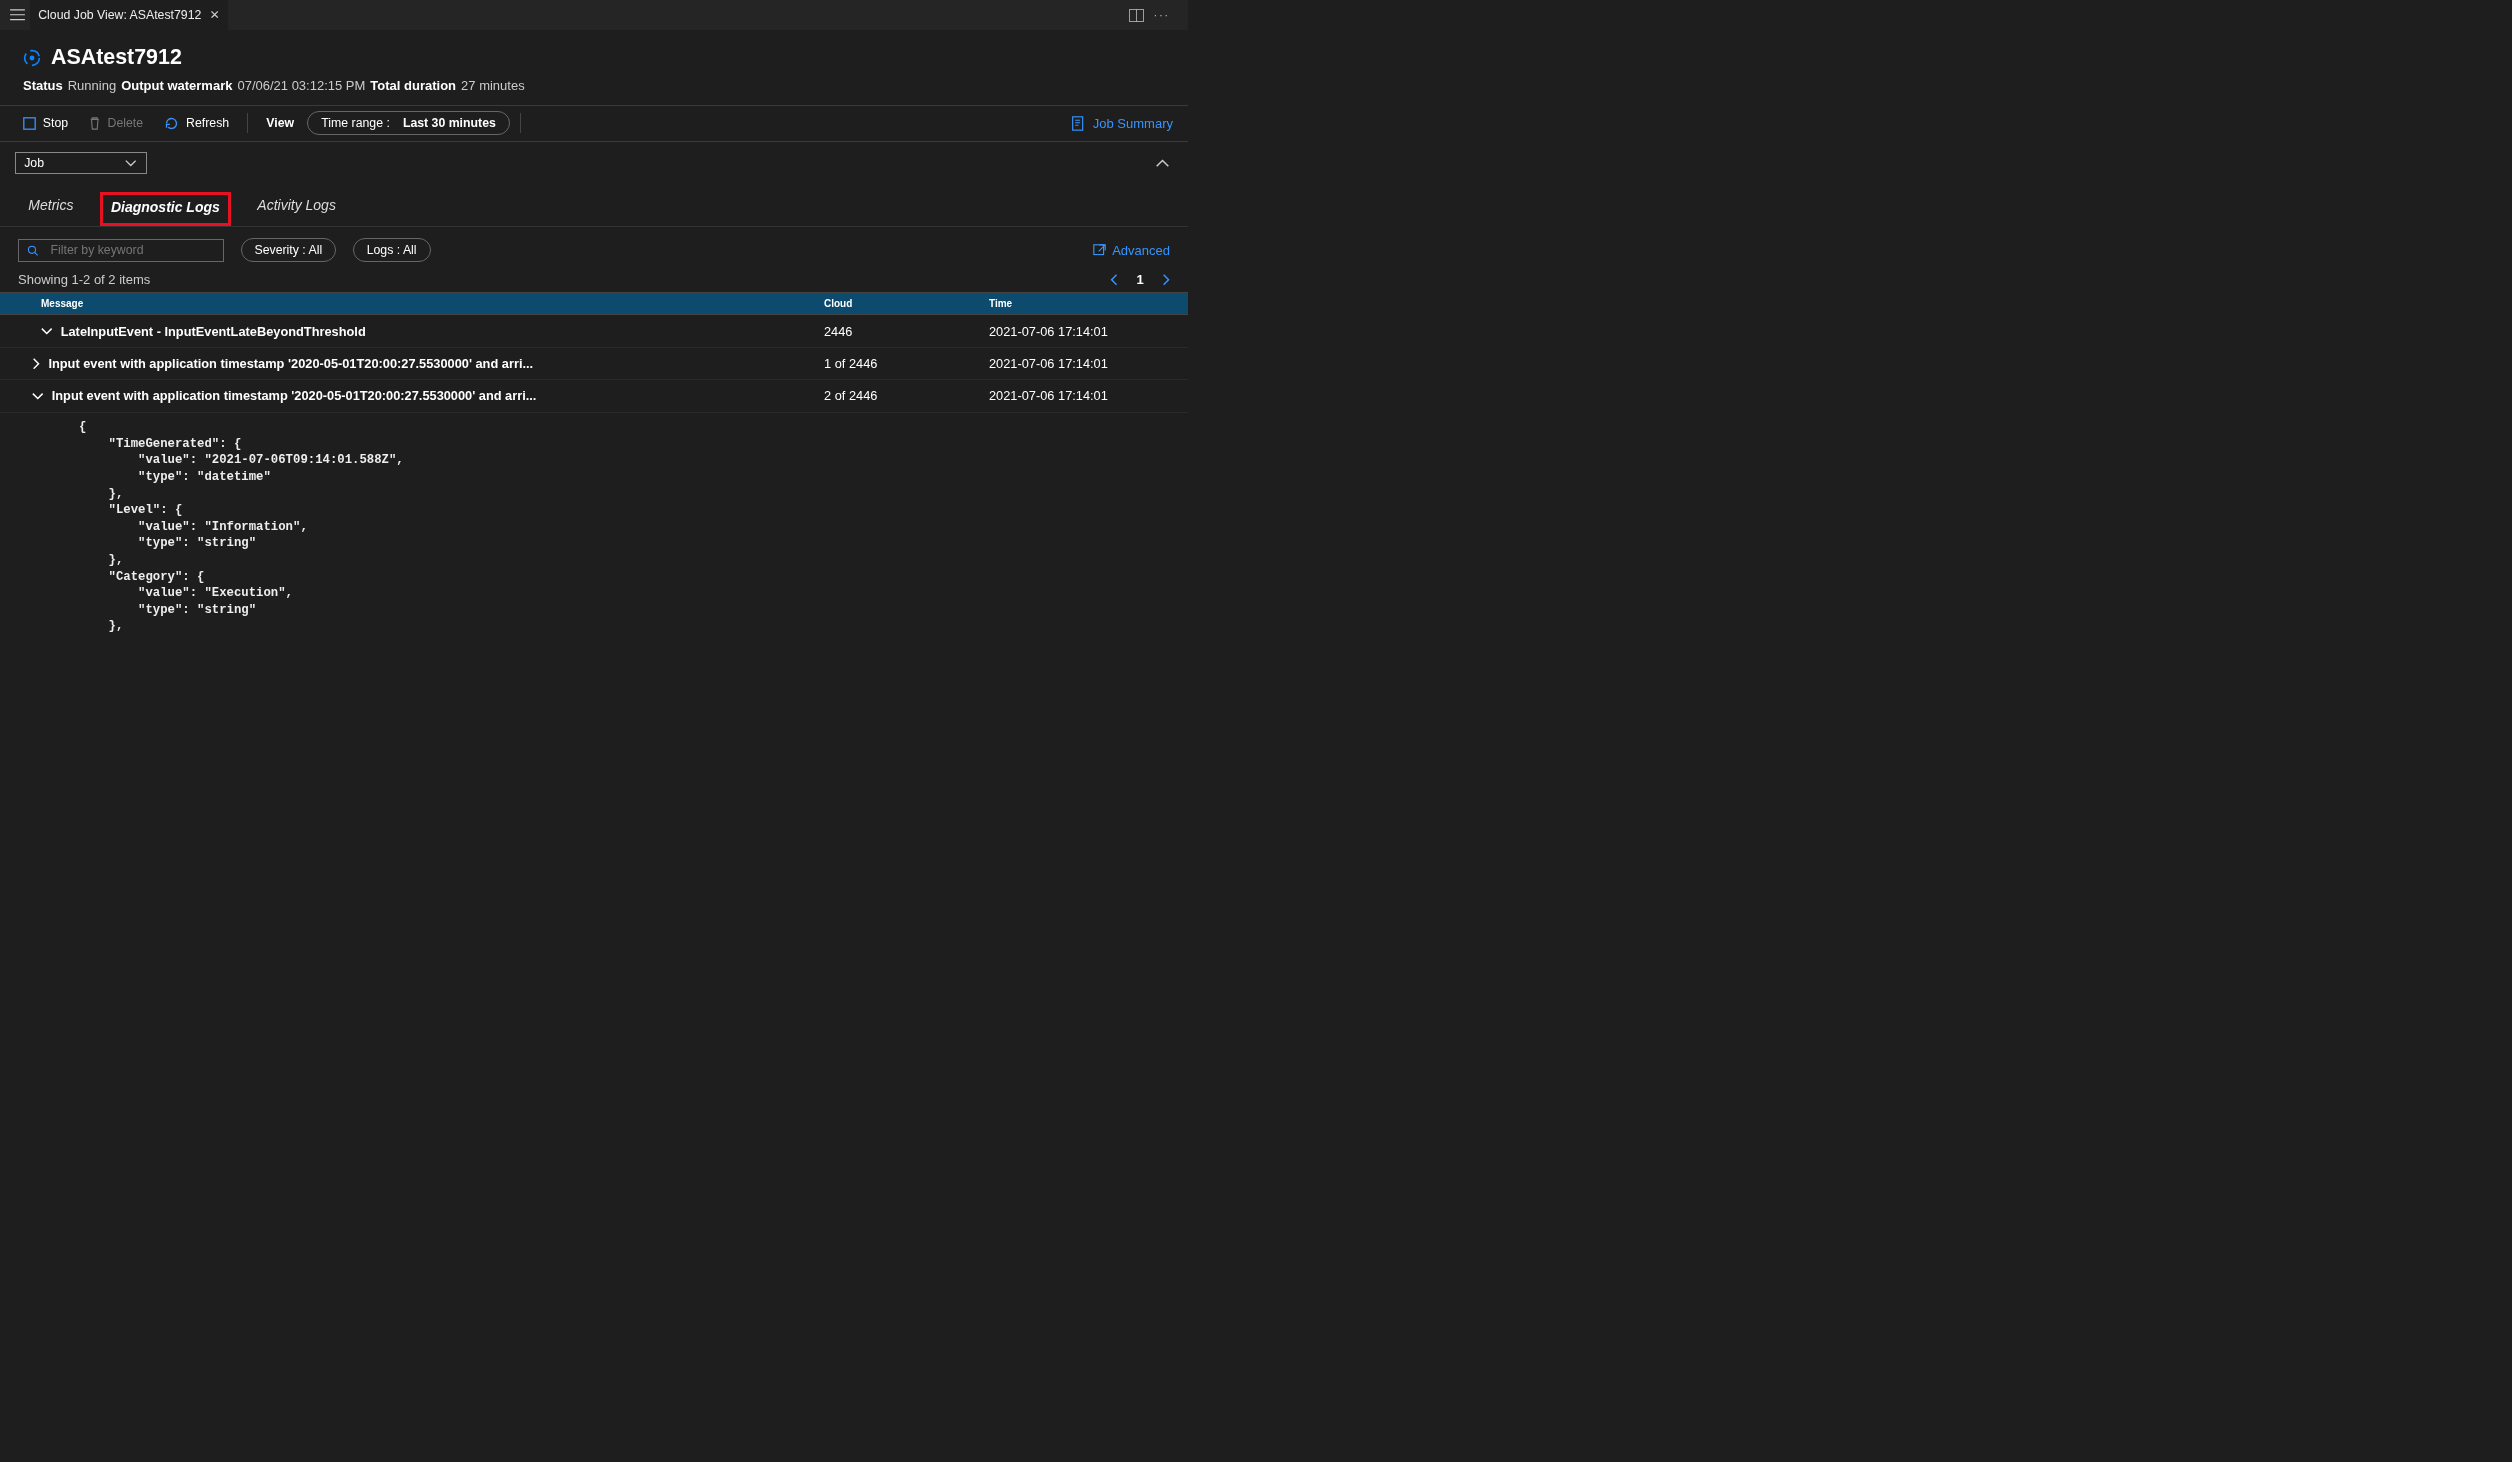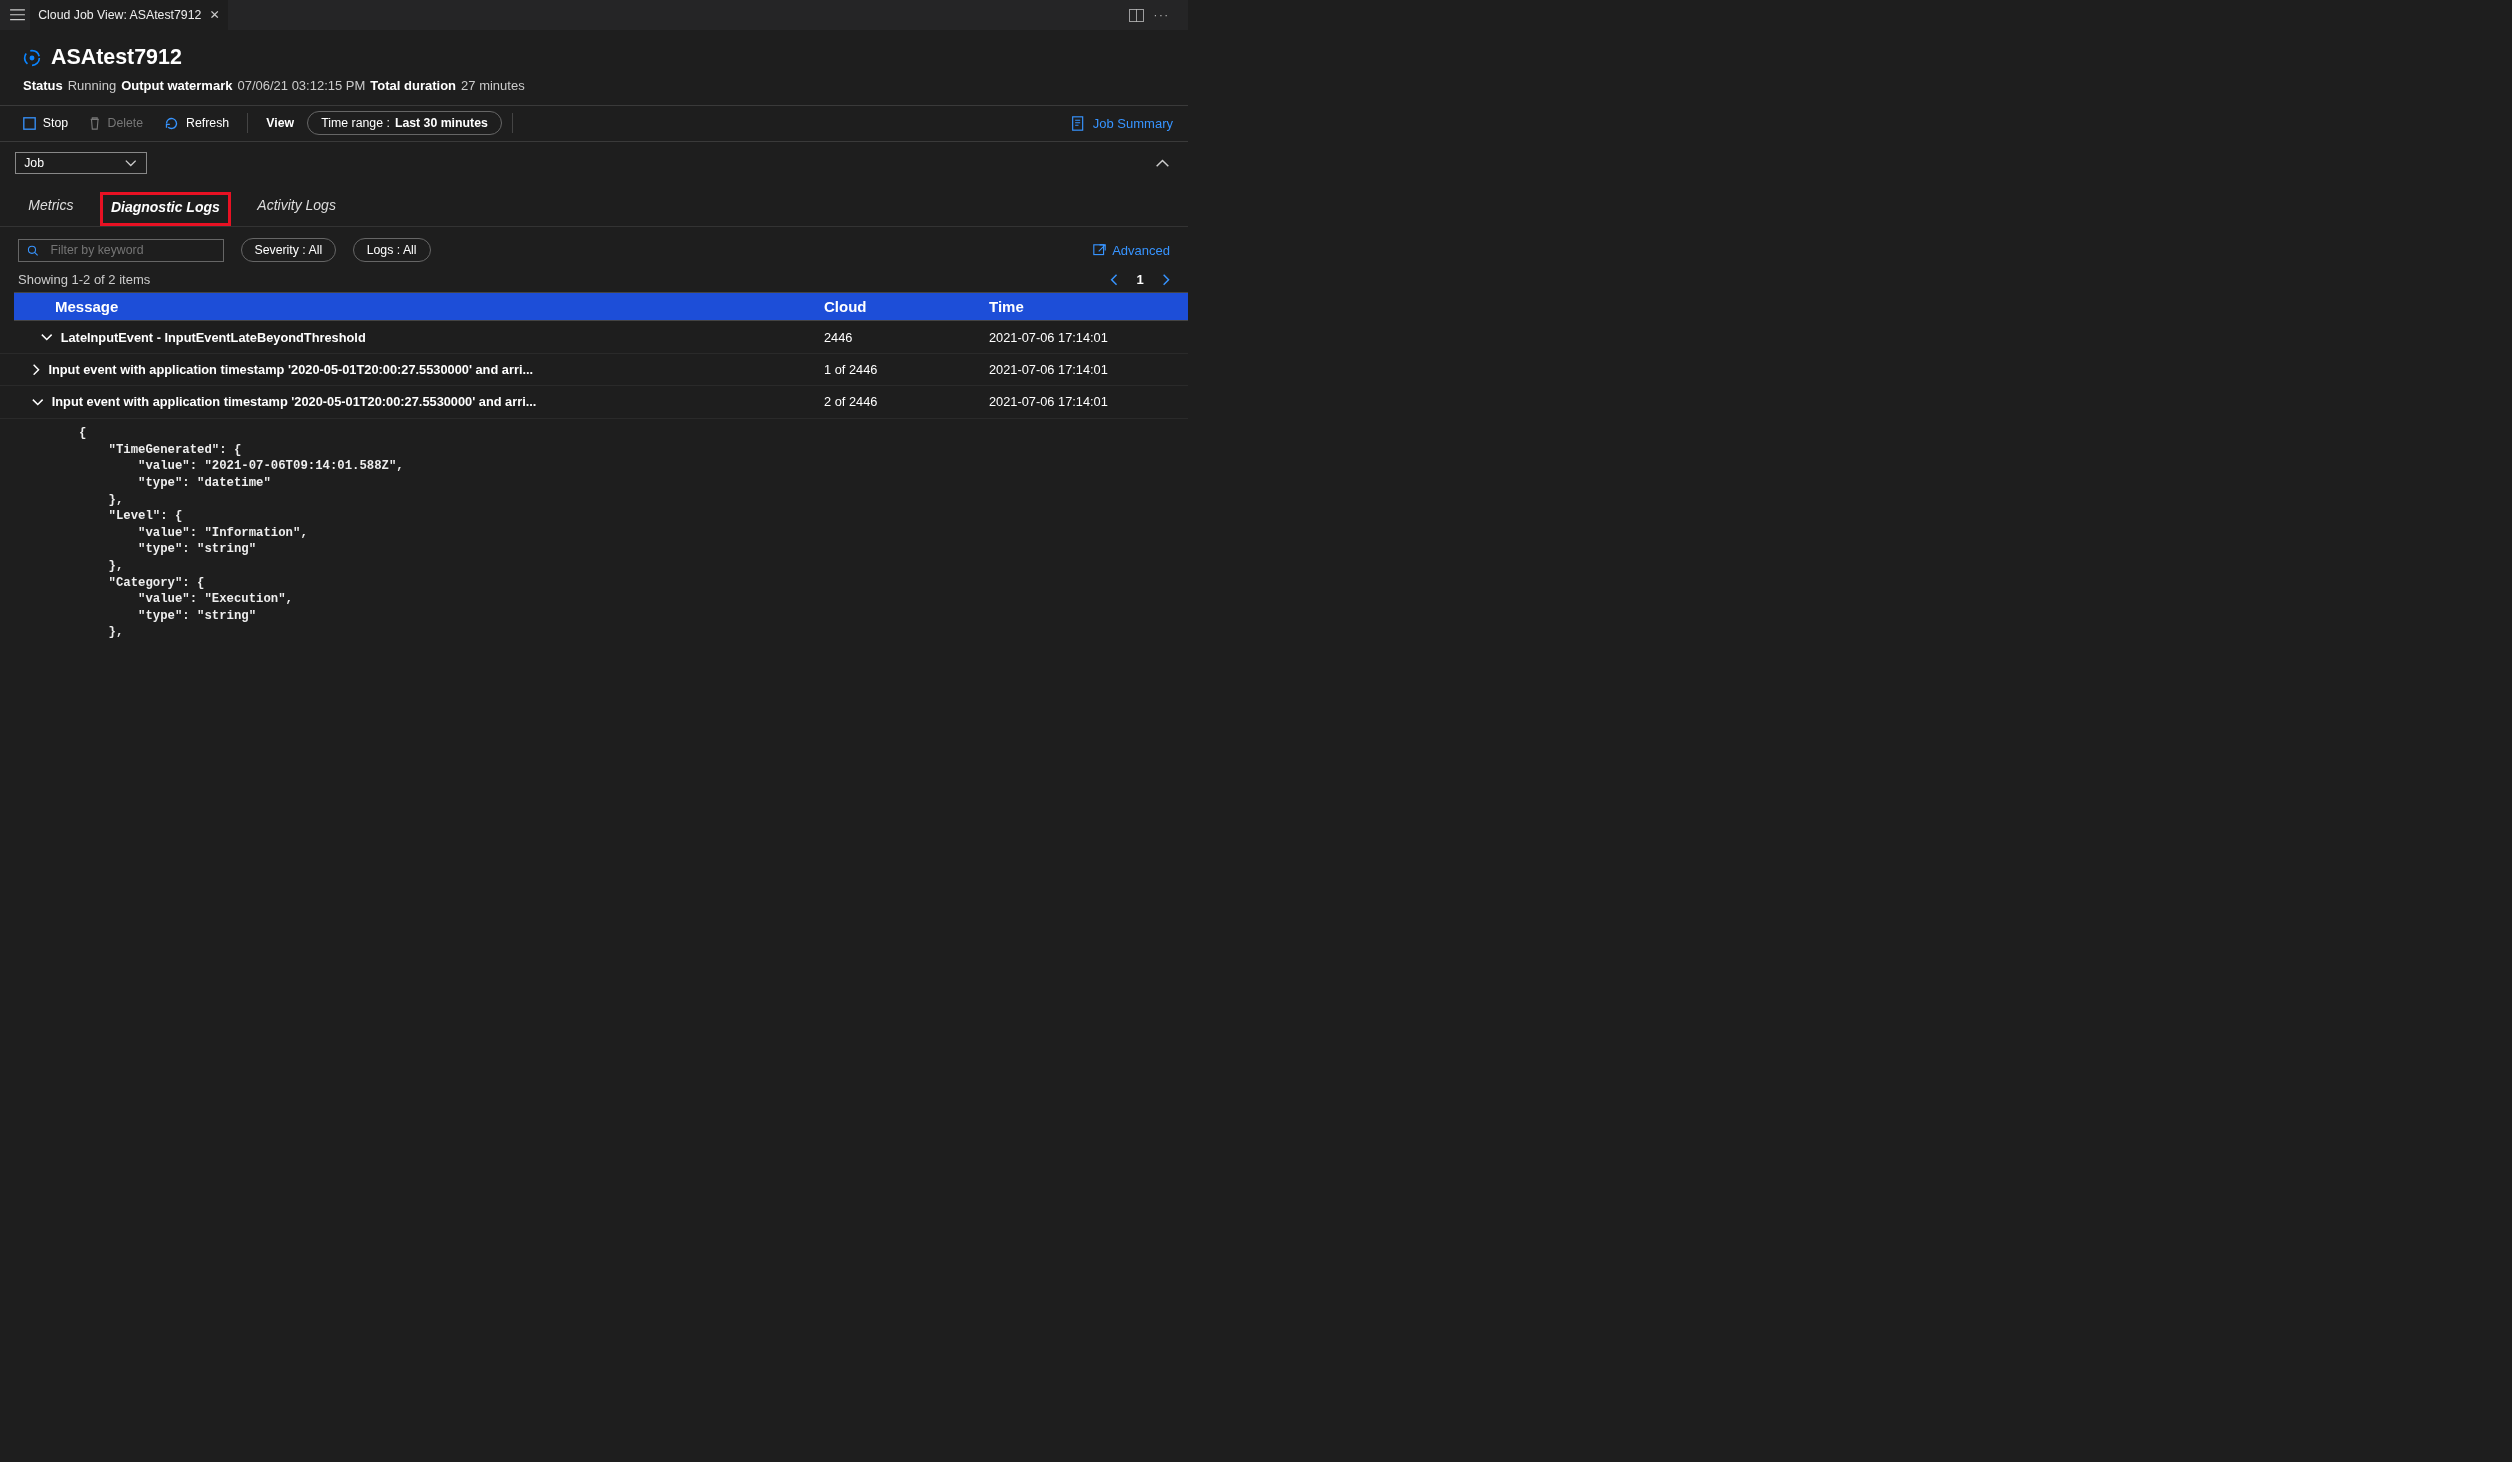--- a/index.html
+++ b/index.html
@@ -62,21 +62,21 @@
     cursor:pointer;
   }
   .tb-btn.disabled { color:#777; }
   .tb-sep { width:0.8px; height:20px; background:#444; margin:0 5px; }
   .pill {
     border:0.8px solid #666;
     border-radius:13px;
     padding:4.1px 13px;
     font-size:12.3px;
     color:#fff;
-    display:flex; gap:5px;
+    display:flex; gap:13px;
   }
   .pill .strong { font-weight:600; }
   .summary-link { display:flex; align-items:center; gap:6.6px; color:#3794ff; font-size:13px;}
   .job-row {
     display:flex; justify-content:space-between; align-items:center;
     padding:10px 18px 5px 15px;
   }
   .job-select {
     border:0.8px solid #888;
     padding:3.3px 10px 3.3px 8.2px;
@@ -123,28 +123,27 @@
   .result-row {
     display:flex; justify-content:space-between; align-items:flex-start;
     padding:5px 18px;
     font-size:13px;
   }
   .pager { display:flex; align-items:center; gap:18px; }
   .pager .arrow { color:#3794ff; }
   .pager .page { color:#fff; font-weight:600; }
   .table-head {
     display:flex;
-    background:#1d4ed8;
+    background:#0c4a6e;
     padding:5px 18px 5px 41px;
     font-weight:600;
     color:#fff;
-    font-size:15px;
+    font-size:10px;
     border-top:0.8px solid #444;
     border-bottom:0.8px solid #444;
-    margin-left:14px;
   }
   .col-msg { flex: 1 1 auto; }
   .col-count { width:165px; }
   .col-time { width:181px; }
   .row {
     display:flex; align-items:center;
     padding:8.2px 18px 8.2px 41px;
     font-size:12.8px;
     color:#fff;
     border-bottom:0.8px solid #2a2a2a;

